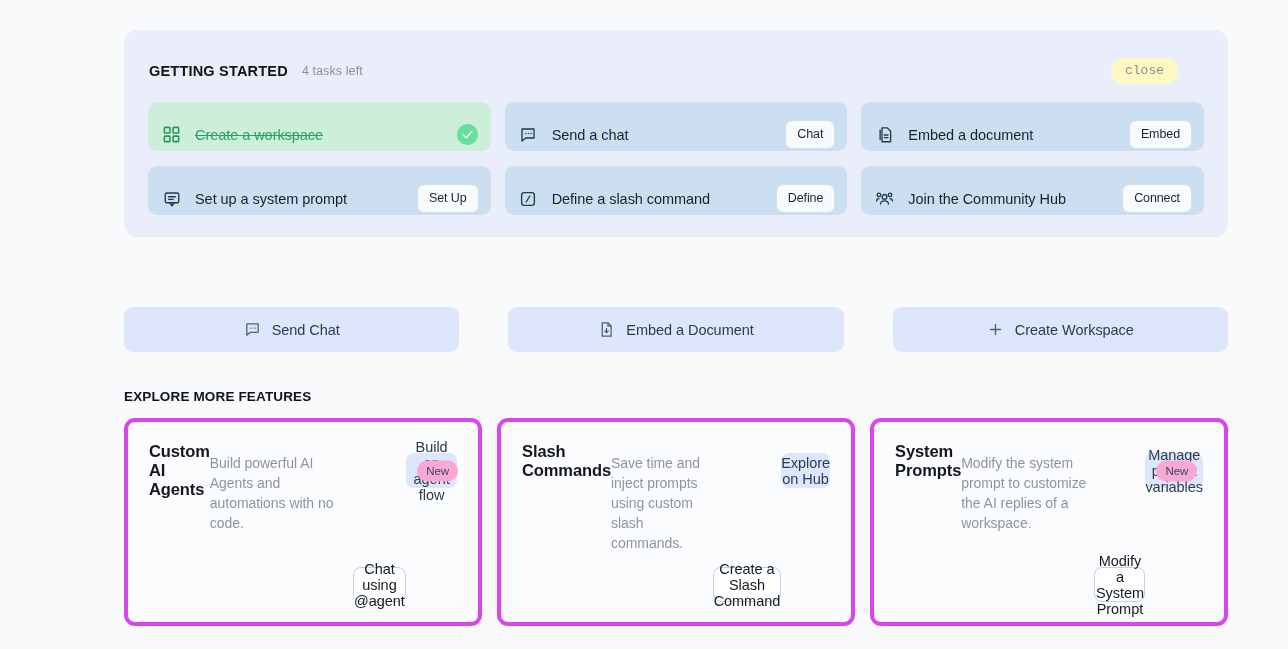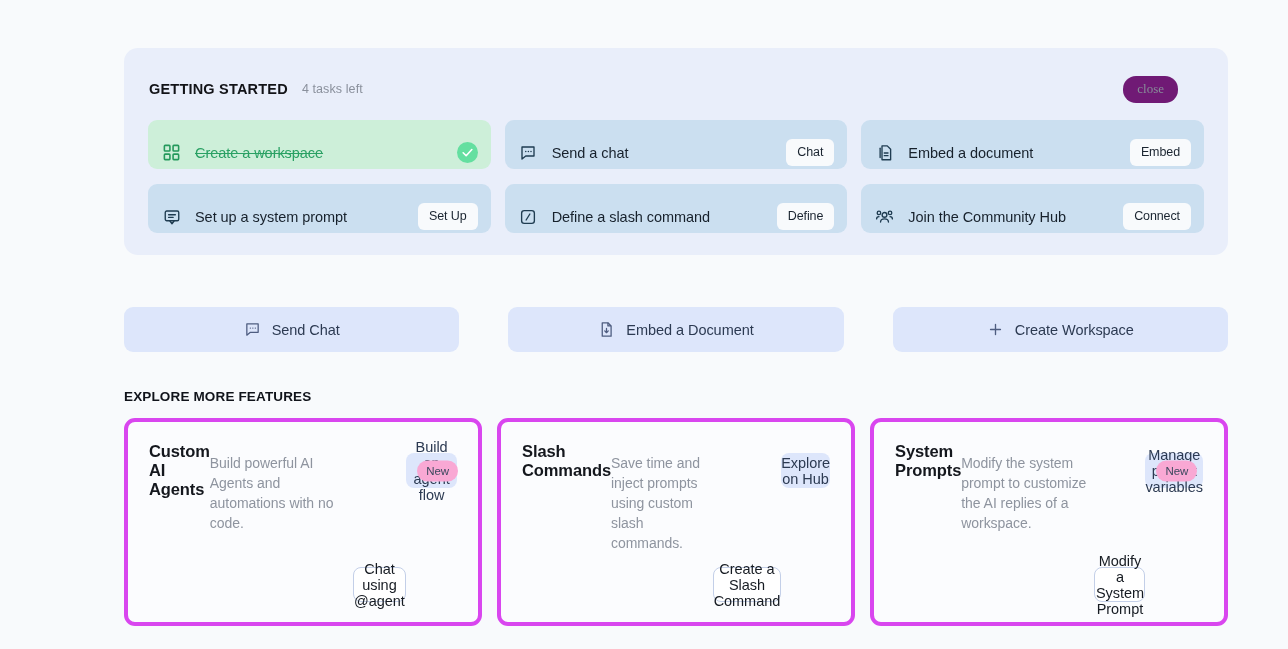--- a/index.html
+++ b/index.html
@@ -16,21 +16,21 @@
     position: relative;
     width: 1288px;
     height: 649px;
     background: #f8fafc;
   }
 
   
   .gs-panel {
     position: absolute;
     left: 124px;
-    top: 48px;
+    top: 30px;
     width: 1104px;
     height: 207px;
     background: #e9eefa;
     border-radius: 14px;
     padding: 26px 24px 0 24px;
   }
 
   .gs-header {
     display: flex;
     align-items: center;
@@ -52,26 +52,26 @@
     margin-left: 14px;
     letter-spacing: 0.1px;
   }
 
   .gs-close {
     position: absolute;
     right: 26px;
     top: 2px;
     font-size: 13px;
     color: #878d99;
-    background: #701a75;
+    background: #fef9c3;
     border: none;
     border-radius: 13px;
     padding: 5px 14px 6px 14px;
     cursor: pointer;
-    font-family: Liberation Serif, serif;
+    font-family: Liberation Mono, monospace;
   }
 
   .gs-grid {
     margin-top: 16px;
     display: grid;
     grid-template-columns: repeat(3, 1fr);
     grid-auto-rows: 49px;
     gap: 15px 14px;
   }
 

